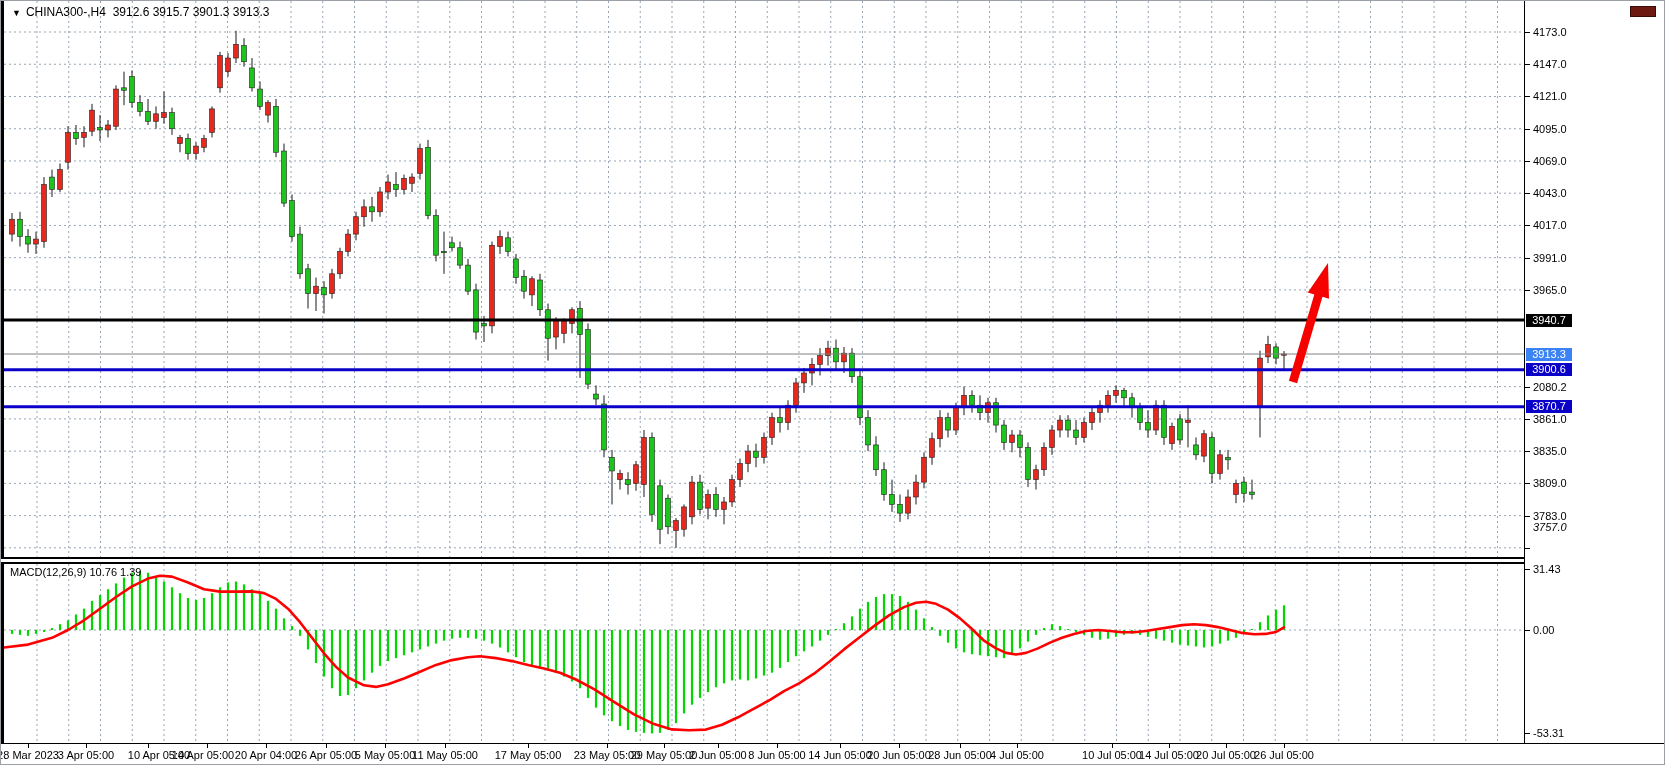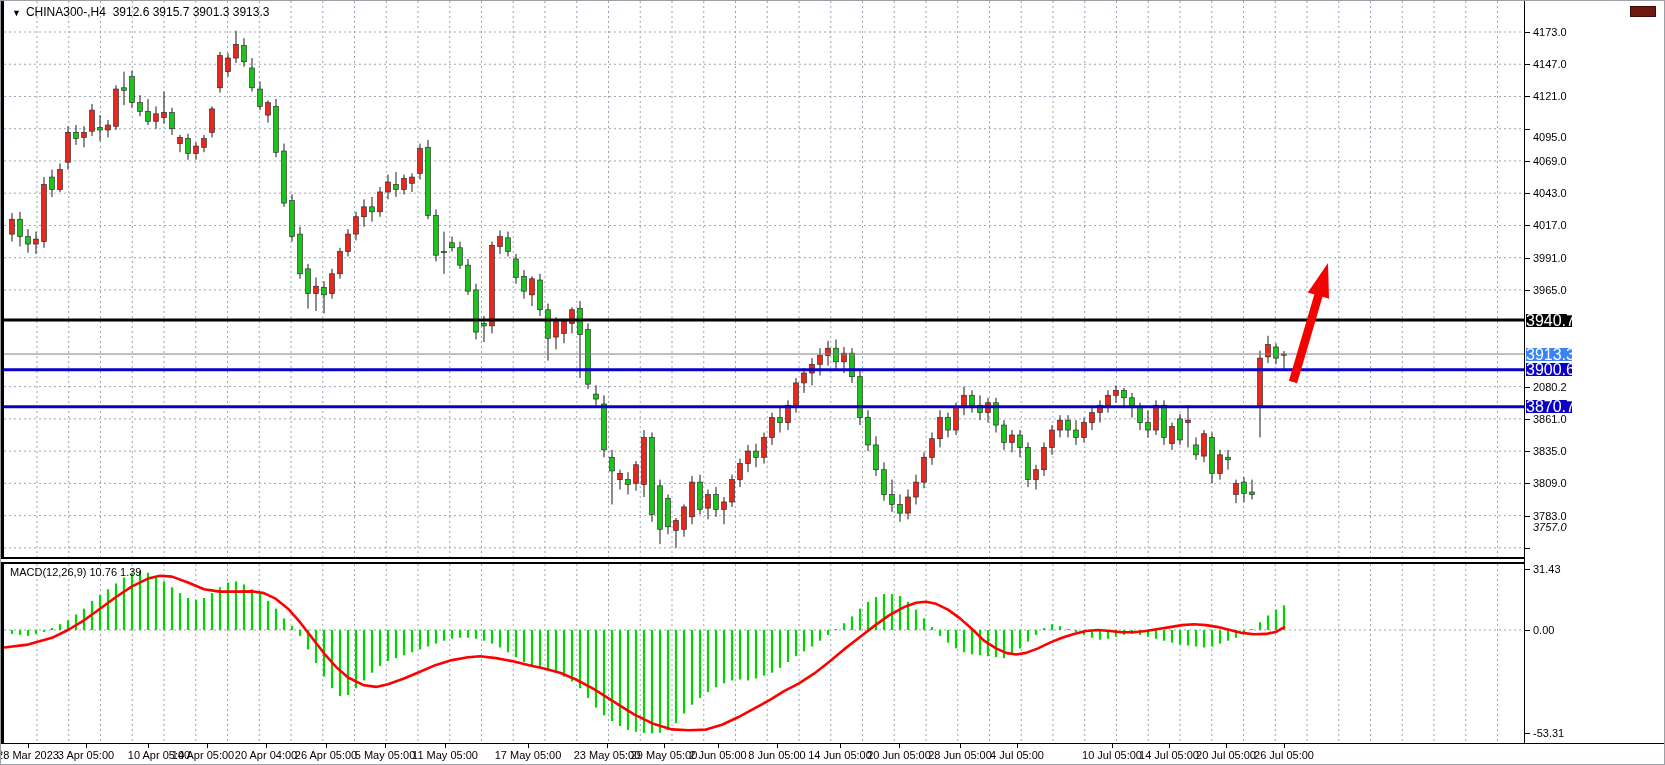--- a/index.html
+++ b/index.html
@@ -11,21 +11,21 @@
              border-top:2px solid #000;border-bottom:2px solid #000;box-sizing:border-box;}
   #macd-panel{position:absolute;left:0;top:563px;width:1523px;height:179px;border-left:3px solid #000;box-sizing:border-box;}
   #macd-svg{position:absolute;left:0;top:0;}
   #time-axis{position:absolute;left:0;top:742px;width:1665px;height:23px;border-top:1px solid #000;background:#fff;}
   #price-axis{position:absolute;left:1523px;top:0;width:142px;height:742px;background:#fff;border-left:1px solid #000;box-sizing:border-box;}
   .title-bar{position:absolute;left:8px;top:4px;font-size:12px;color:#000;white-space:nowrap;z-index:5;}
   .title-bar .tri{font-size:9px;margin-right:5px;cursor:pointer;}
   .macd-label{position:absolute;left:6px;top:2px;font-size:11px;color:#000;white-space:nowrap;z-index:5;}
   .axis-label{position:absolute;left:8px;font-size:11px;color:#000;white-space:nowrap;}
   .tickmark{position:absolute;left:0;width:5px;height:0;border-top:1px solid #000;}
-  .badge{position:absolute;left:1px;width:46px;height:13px;font-size:16px;line-height:13px;
+  .badge{position:absolute;left:1px;width:46px;height:13px;font-size:11px;line-height:13px;
          color:#fff;text-align:center;white-space:nowrap;}
   .date-label{position:absolute;top:5px;font-size:11px;color:#000;white-space:nowrap;transform:translateX(-50%);}
   .date-tick{position:absolute;top:0;width:1px;height:4px;background:#000;}
   #corner-marker{position:absolute;left:1629px;top:5px;width:24px;height:9px;background:#6d1a12;border:1px solid #3c0d08;}
 </style>
 </head>
 <body>
 
 <div id="screen">
 
@@ -641,21 +641,21 @@
     <div class="macd-label">MACD(12,26,9) 10.76 1.39</div>
   </div>
 
   <div id="price-axis">
       <div class="axis-label" style="top: 25px;">4173.0</div>
       <div class="tickmark" style="top: 31px;"></div>
       <div class="axis-label" style="top: 57.24px;">4147.0</div>
       <div class="tickmark" style="top: 63.24px;"></div>
       <div class="axis-label" style="top: 89.48px;">4121.0</div>
       <div class="tickmark" style="top: 95.48px;"></div>
-      <div class="axis-label" style="top: 121.72px; margin-top: 8px;">4095.0</div>
+      <div class="axis-label" style="top: 121.72px;">4095.0</div>
       <div class="tickmark" style="top: 127.72px;"></div>
       <div class="axis-label" style="top: 153.96px;">4069.0</div>
       <div class="tickmark" style="top: 159.96px;"></div>
       <div class="axis-label" style="top: 186.2px;">4043.0</div>
       <div class="tickmark" style="top: 192.2px;"></div>
       <div class="axis-label" style="top: 218.44px;">4017.0</div>
       <div class="tickmark" style="top: 224.44px;"></div>
       <div class="axis-label" style="top: 250.68px;">3991.0</div>
       <div class="tickmark" style="top: 256.68px;"></div>
       <div class="axis-label" style="top: 282.92px;">3965.0</div>

